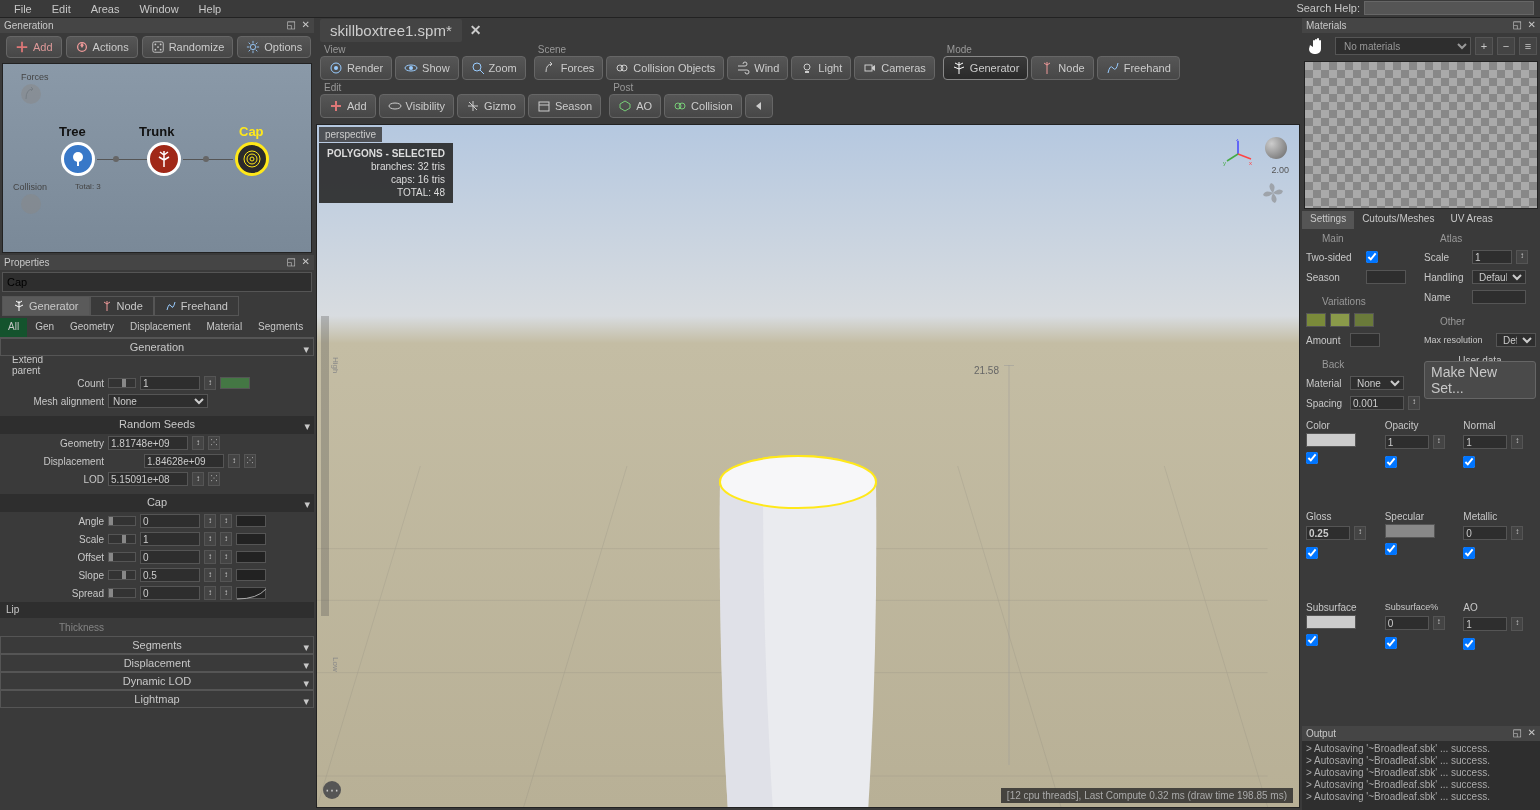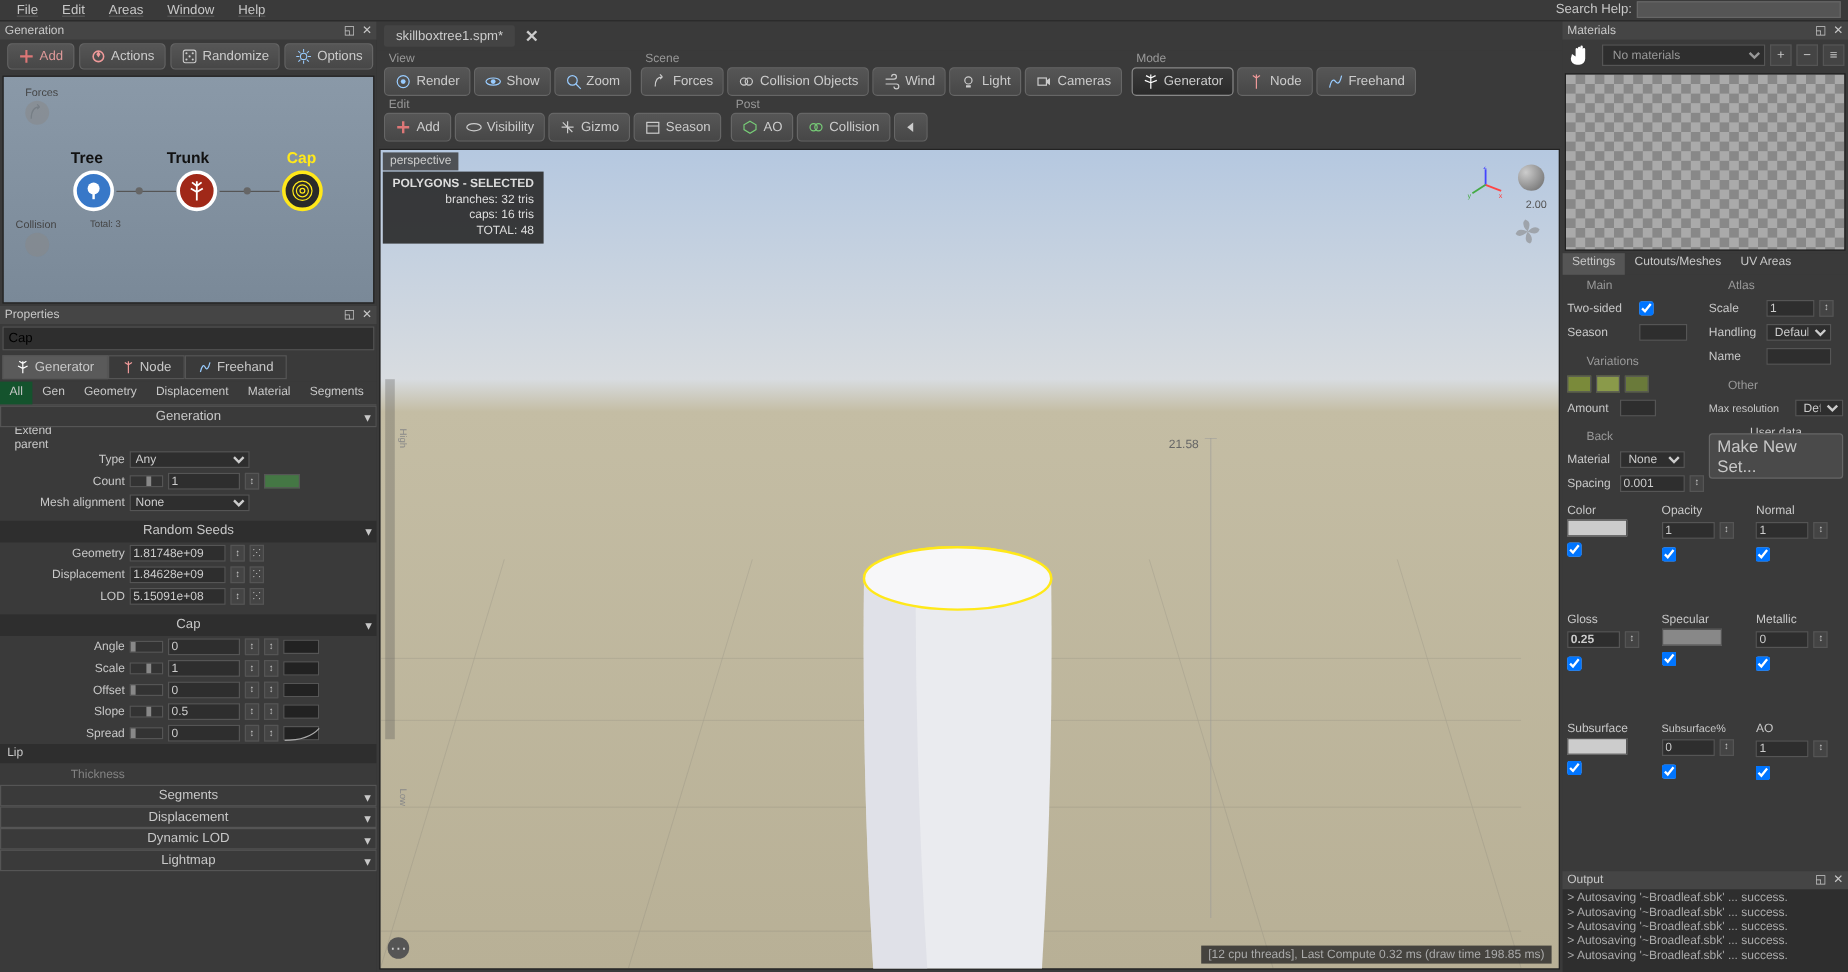--- a/index.html
+++ b/index.html
@@ -1,20 +1,20 @@
 <!DOCTYPE html>
 <html><head>
 <meta charset="utf-8">
 <style>
 * { margin:0; padding:0; box-sizing:border-box; font-family:Arial,sans-serif; user-select:none; }
 body { width:1540px; height:810px; background:#3a3a3a; color:#c8c8c8; font-size:11px; overflow:hidden; position:relative; }
 
 
 .menubar { height:18px; background:#3a3a3a; display:flex; align-items:center; padding:0 4px; border-bottom:1px solid #222; }
-.menubar .item { padding:2px 10px; cursor:pointer; text-decoration:underline; text-decoration-color:rgba(255,255,255,0.15); }
+.menubar .item { padding:2px 10px; cursor:pointer; text-decoration-color:rgba(255,255,255,0.15); }
 .search-help { position:absolute; right:6px; top:1px; display:flex; align-items:center; gap:4px; }
 .search-help input { width:170px; height:14px; background:#555; border:1px solid #666; color:#ccc; font-size:10px; padding:0 3px; }
 
 
 .layout { display:flex; height:792px; }
 .col-left { width:314px; background:#3a3a3a; display:flex; flex-direction:column; }
 .col-center { flex:1; background:#3a3a3a; display:flex; flex-direction:column; position:relative; }
 .col-right { width:238px; background:#3a3a3a; display:flex; flex-direction:column; }
 
 
@@ -57,21 +57,21 @@
 .prop-row .lbl { width:100px; text-align:right; font-size:10px; }
 .prop-row .slider { width:28px; height:10px; background:#333; border:1px solid #555; position:relative; }
 .prop-row .slider .thumb { position:absolute; top:0; left:50%; width:4px; height:8px; background:#888; }
 .prop-row .val { width:60px; height:14px; background:#2e2e2e; border:1px solid #555; color:#ccc; font-size:10px; padding:0 2px; }
 .prop-row .spin { width:12px; height:14px; background:#444; border:1px solid #555; text-align:center; font-size:8px; line-height:12px; cursor:pointer; }
 .prop-row .curve { width:30px; height:12px; background:#222; border:1px solid #555; }
 .prop-row select { width:100px; height:14px; background:#2e2e2e; border:1px solid #555; color:#ccc; font-size:10px; }
 
 
 .tabbar { height:24px; display:flex; align-items:center; padding:2px 6px; gap:8px; background:#3a3a3a; }
-.doc-tab { padding:3px 10px; background:#444; font-size:11px; color:#ccc; border-radius:2px; }
+.doc-tab { padding:3px 10px; background:#444; font-size:15px; color:#ccc; border-radius:2px; }
 .doc-close { font-size:14px; font-weight:bold; cursor:pointer; color:#ccc; }
 .center-toolbar { padding:2px 6px; background:#3a3a3a; }
 .toolbar-row { display:flex; gap:8px; margin-bottom:2px; }
 .tgroup { display:flex; flex-direction:column; gap:1px; }
 .tgroup-lbl { font-size:10px; color:#999; padding-left:4px; }
 .tgroup-btns { display:flex; gap:3px; }
 .vbtn { height:24px; background:linear-gradient(#565656,#474747); border:1px solid #666; border-radius:4px; display:flex; align-items:center; gap:4px; padding:0 8px; cursor:pointer; font-size:11px; color:#ccc; }
 .vbtn.active { background:linear-gradient(#3a3a3a,#2a2a2a); border-color:#888; }
 .vbtn .vic { width:14px; height:14px; }
 
@@ -251,24 +251,20 @@
       <div class="pstab">Material</div>
       <div class="pstab">Segments</div>
       <div class="pstab">LOD</div>
     </div>
     <div class="prop-body">
       <div class="section-hdr"><span>Generation</span><span class="arrow">▾</span></div>
       <div class="prop-row">
             <span class="lbl" style="width:50px;text-align:left;padding-left:8px">Extend parent</span>
           </div>
       <div class="prop-row">
-            <span class="lbl">Type</span>
-            <select><option>Any</option></select>
-          </div>
-      <div class="prop-row">
             <span class="lbl">Count</span>
             <div class="slider">
               <div class="thumb"></div>
             </div>
             <input class="val" value="1" style="">
             <div class="spin">↕</div>
             <div class="curve" style="background:#474"></div>
           </div>
       <div class="prop-row">
             <span class="lbl">Mesh alignment</span>
@@ -277,21 +273,21 @@
       <div style="height:6px"></div>
       <div class="section-hdr" style="text-align:center;border:none;background:#2e2e2e"><span>Random Seeds</span><span class="arrow">▾</span></div>
       <div class="prop-row">
             <span class="lbl">Geometry</span>
             <input class="val" style="width: 80px;" value="1.81748e+09">
             <div class="spin">↕</div>
             <div class="spin">⁙</div>
           </div>
       <div class="prop-row">
             <span class="lbl">Displacement</span>
-            <input class="val" style="width: 80px;" value="1.84628e+09">
+            <input class="val" style="width: 80px; margin-left: 36px;" value="1.84628e+09">
             <div class="spin">↕</div>
             <div class="spin">⁙</div>
           </div>
       <div class="prop-row">
             <span class="lbl">LOD</span>
             <input class="val" style="width: 80px;" value="5.15091e+08">
             <div class="spin">↕</div>
             <div class="spin">⁙</div>
           </div>
       <div style="height:6px"></div>

